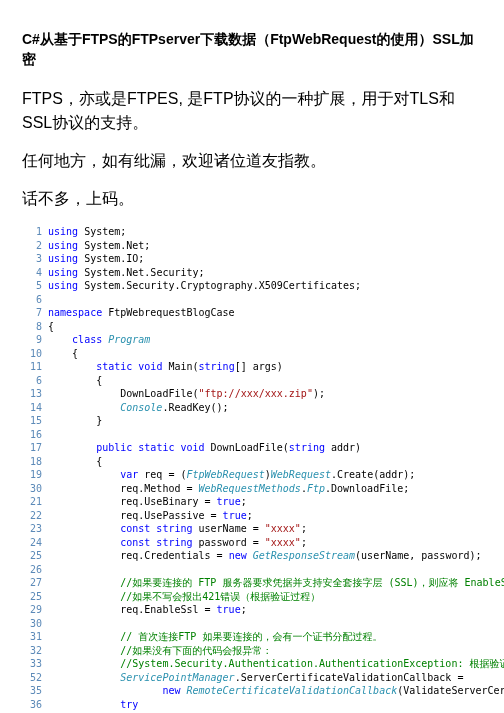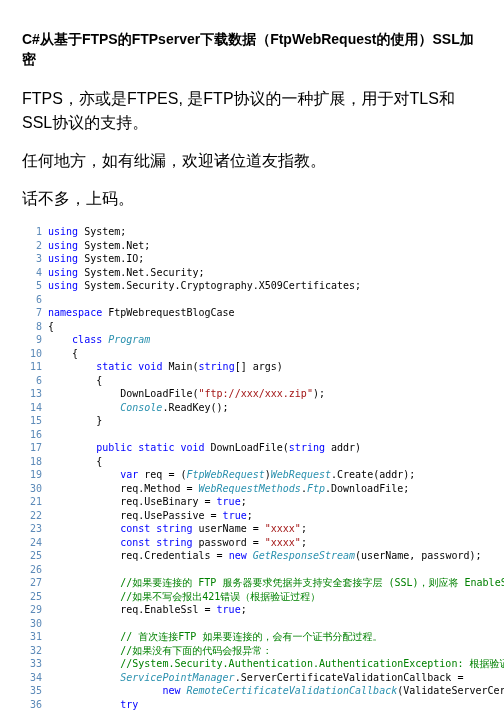--- a/index.html
+++ b/index.html
@@ -86,21 +86,21 @@
 <span class="ln">24</span>            <span class="kw">const string</span> password = <span class="str">"xxxx"</span>;
 <span class="ln">25</span>            req.Credentials = <span class="kw">new</span> <span class="cls">GetResponseStream</span>(userName, password);
 <span class="ln">26</span>
 <span class="ln">27</span>            <span class="cmt">//如果要连接的 FTP 服务器要求凭据并支持安全套接字层 (SSL)，则应将 EnableSsl 设置为 true。</span>
 <span class="ln">25</span>            <span class="cmt">//如果不写会报出421错误（根据验证过程）</span>
 <span class="ln">29</span>            req.EnableSsl = <span class="kw">true</span>;
 <span class="ln">30</span>
 <span class="ln">31</span>            <span class="cmt">// 首次连接FTP 如果要连接的，会有一个证书分配过程。</span>
 <span class="ln">32</span>            <span class="cmt">//如果没有下面的代码会报异常：</span>
 <span class="ln">33</span>            <span class="cmt">//System.Security.Authentication.AuthenticationException: 根据验证过程，远程证书无效。</span>
-<span class="ln">34</span>            <span class="cls">ServicePointManager</span>.ServerCertificateValidationCallback =
+<span class="ln">52</span>            <span class="cls">ServicePointManager</span>.ServerCertificateValidationCallback =
 <span class="ln">35</span>                   <span class="kw">new</span> <span class="cls">RemoteCertificateValidationCallback</span>(ValidateServerCertificate);
 <span class="ln">36</span>            <span class="kw">try</span>
 <span class="ln">37</span>            {
                  ( res = ()req.GetResponse())
                 {
                      localfile = ;
                      fs =  (localfile, .Create, .Write);
                      buffer = *;
                      b = [buffer];
                      i = ;

